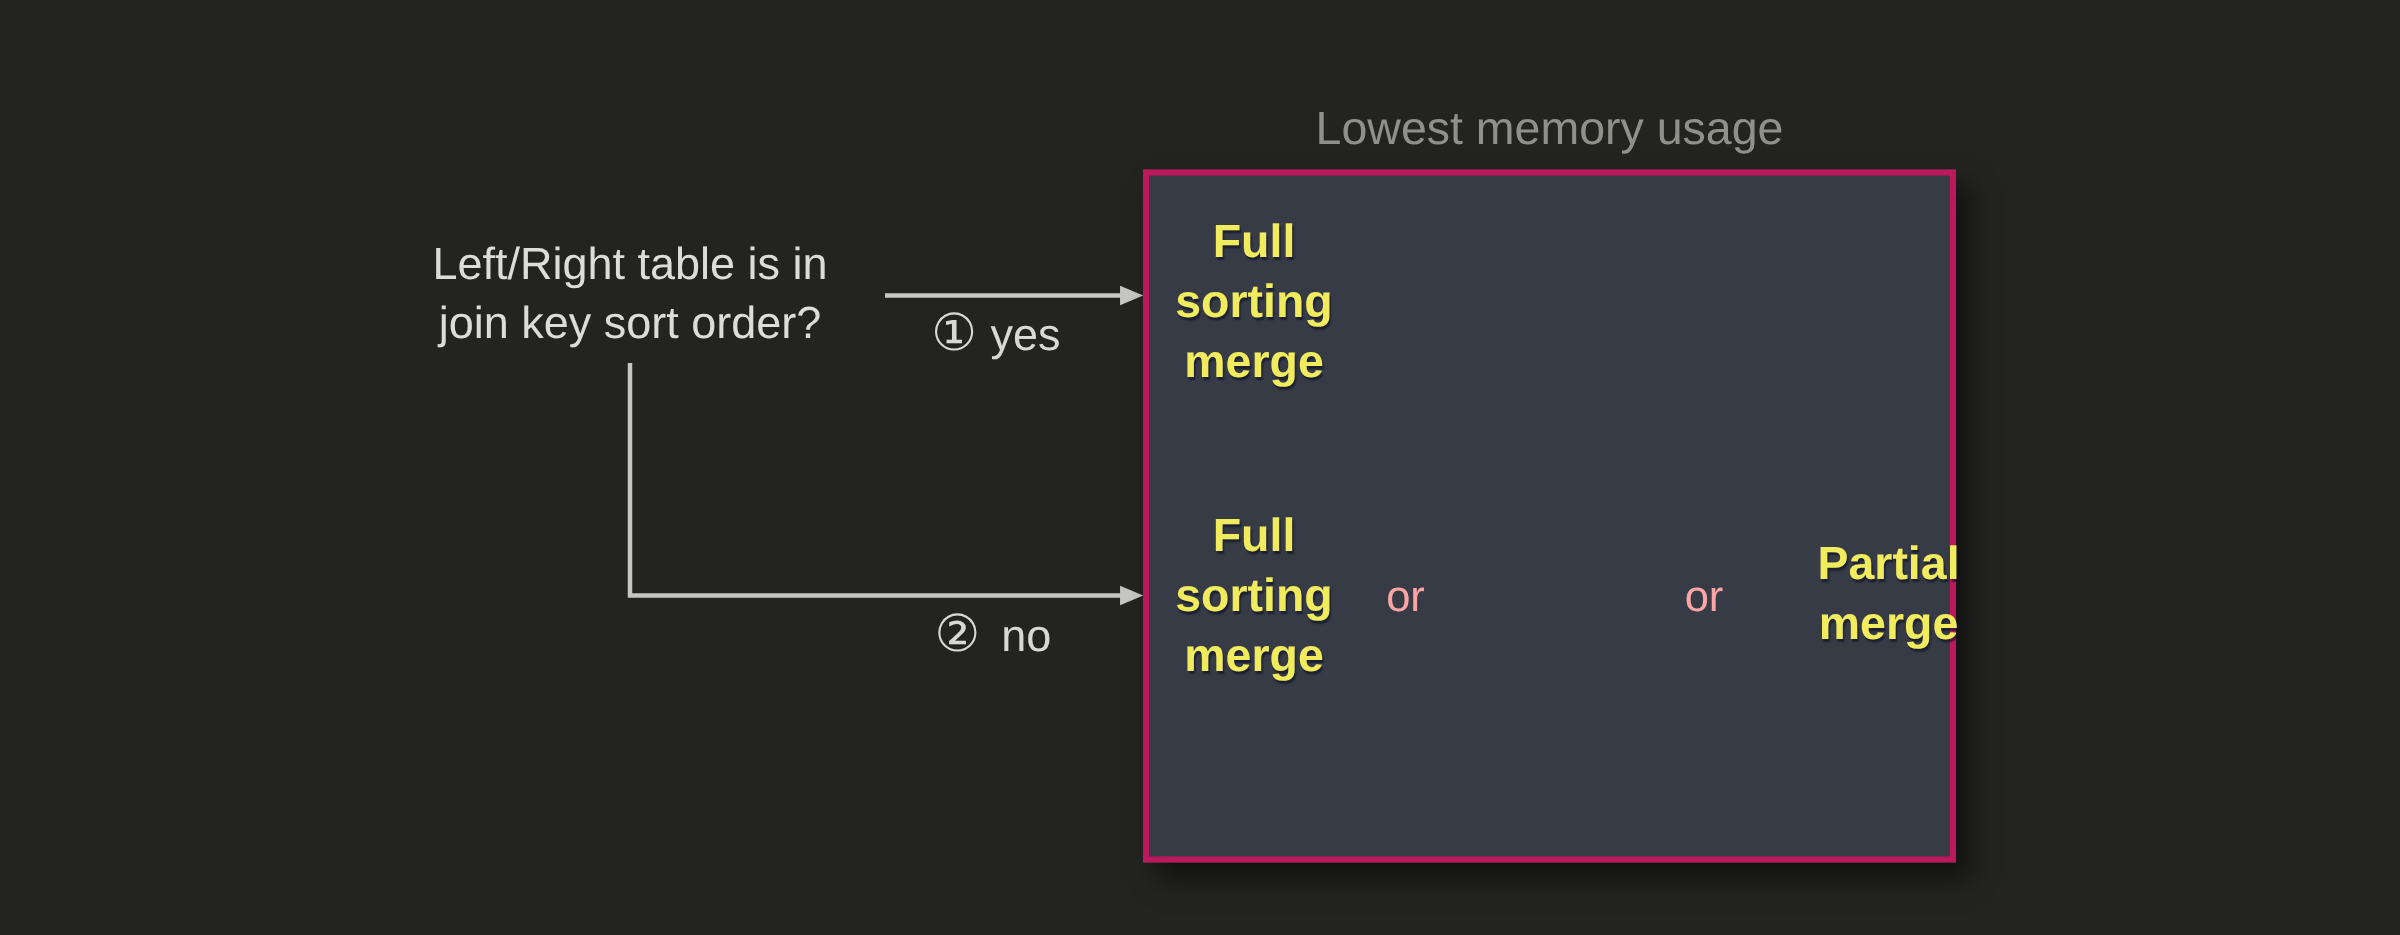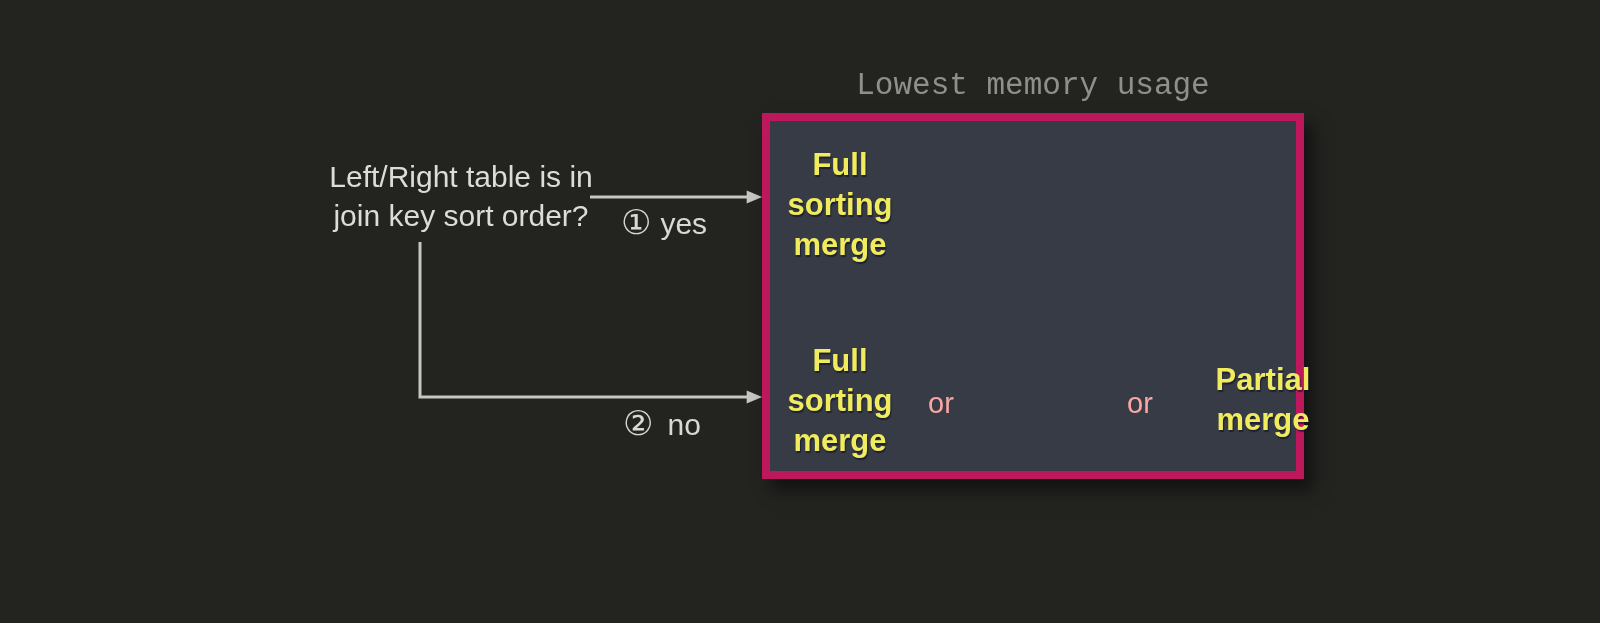--- a/index.html
+++ b/index.html
@@ -24,21 +24,20 @@
   .question {
     position: absolute;
     left: 420px;
     top: 157px;
     transform: translateX(-50%);
     color: #dcdcda;
     font-size: 30px;
     line-height: 39px;
     text-align: center;
     white-space: pre-line;
-    margin-left: 41px;
   }
   .branch-label {
     position: absolute;
     transform: translate(-50%, -50%);
     display: flex;
     align-items: baseline;
     color: #d8d8d6;
     font-size: 30px;
     white-space: nowrap;
   }
@@ -50,33 +49,32 @@
   #branch-no  { left: 662px; top: 424px; gap: 14px; }
   .caption {
     position: absolute;
     left: 762px;
     width: 542px;
     text-align: center;
     color: #90908b;
     font-size: 31px;
     line-height: 40px;
     white-space: nowrap;
-    font-family: Liberation Mono, monospace;
   }
   #caption-top { top: 66px; }
   #caption-bottom { top: 492px; }
   .strategy-box {
     position: absolute;
     left: 762px;
     top: 113px;
     width: 542px;
-    height: 366px;
+    height: 462px;
     box-sizing: border-box;
     background: #363b46;
-    border: 8px solid #be185d;
+    border: 4px solid #be185d;
     box-shadow: 9px 11px 16px rgba(0,0,0,0.5);
   }
   .option {
     position: absolute;
     transform: translate(-50%, -50%);
     color: #f1eb5e;
     font-weight: bold;
     font-size: 31px;
     line-height: 40px;
     text-align: center;

